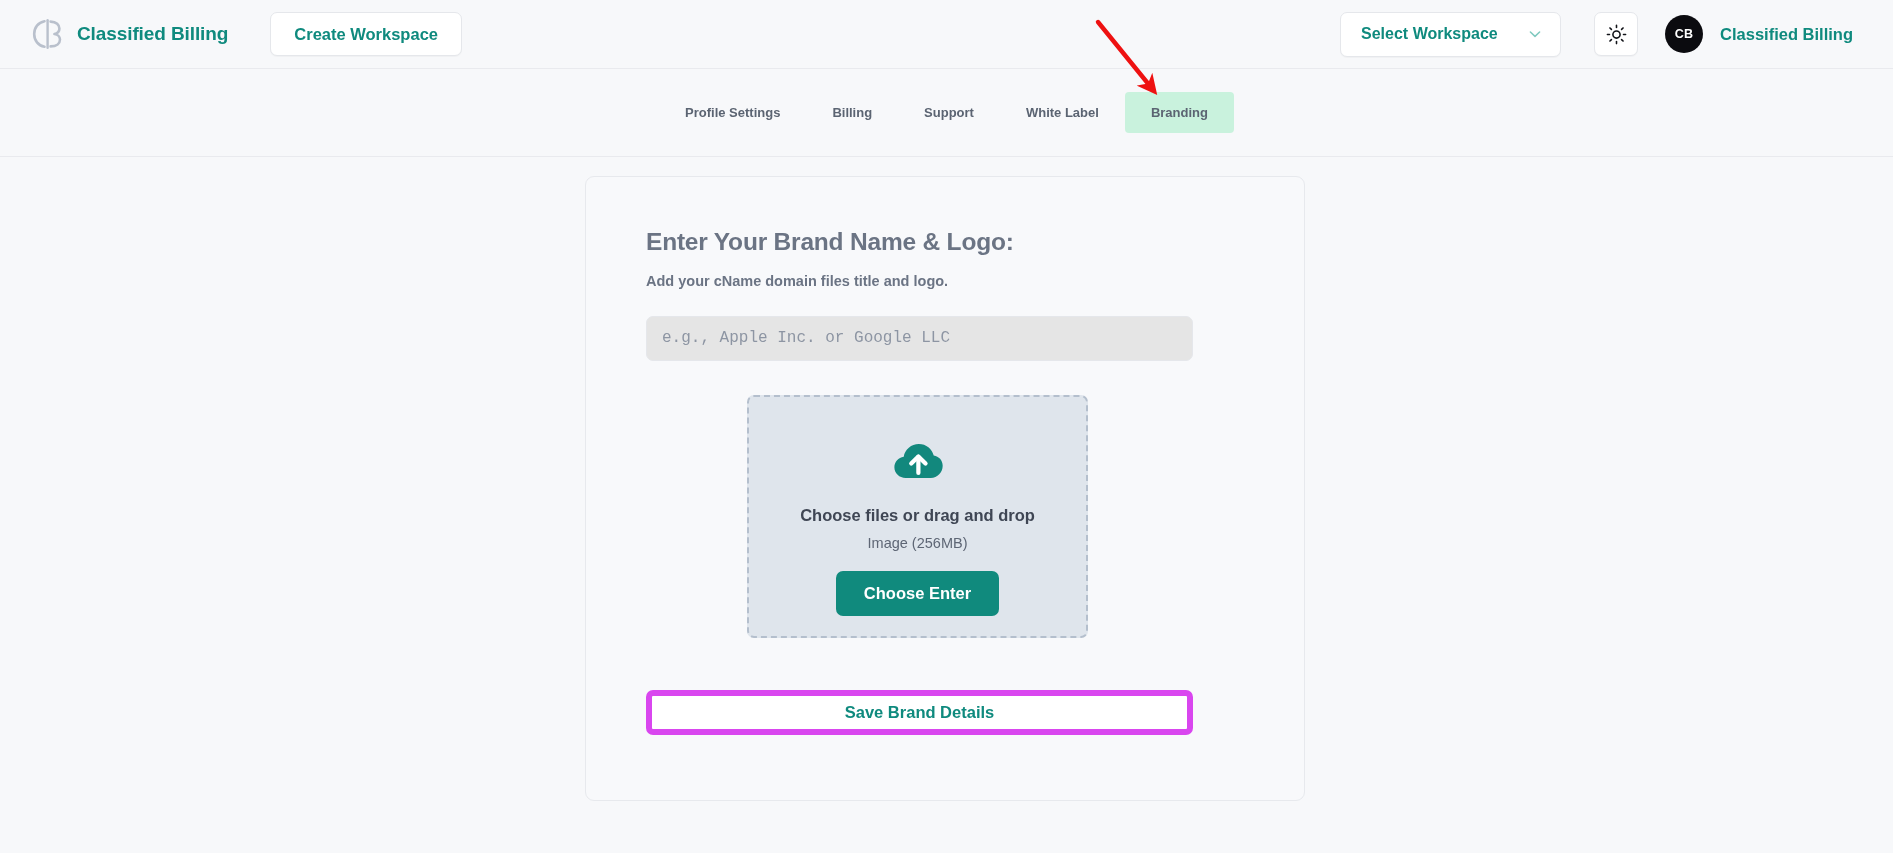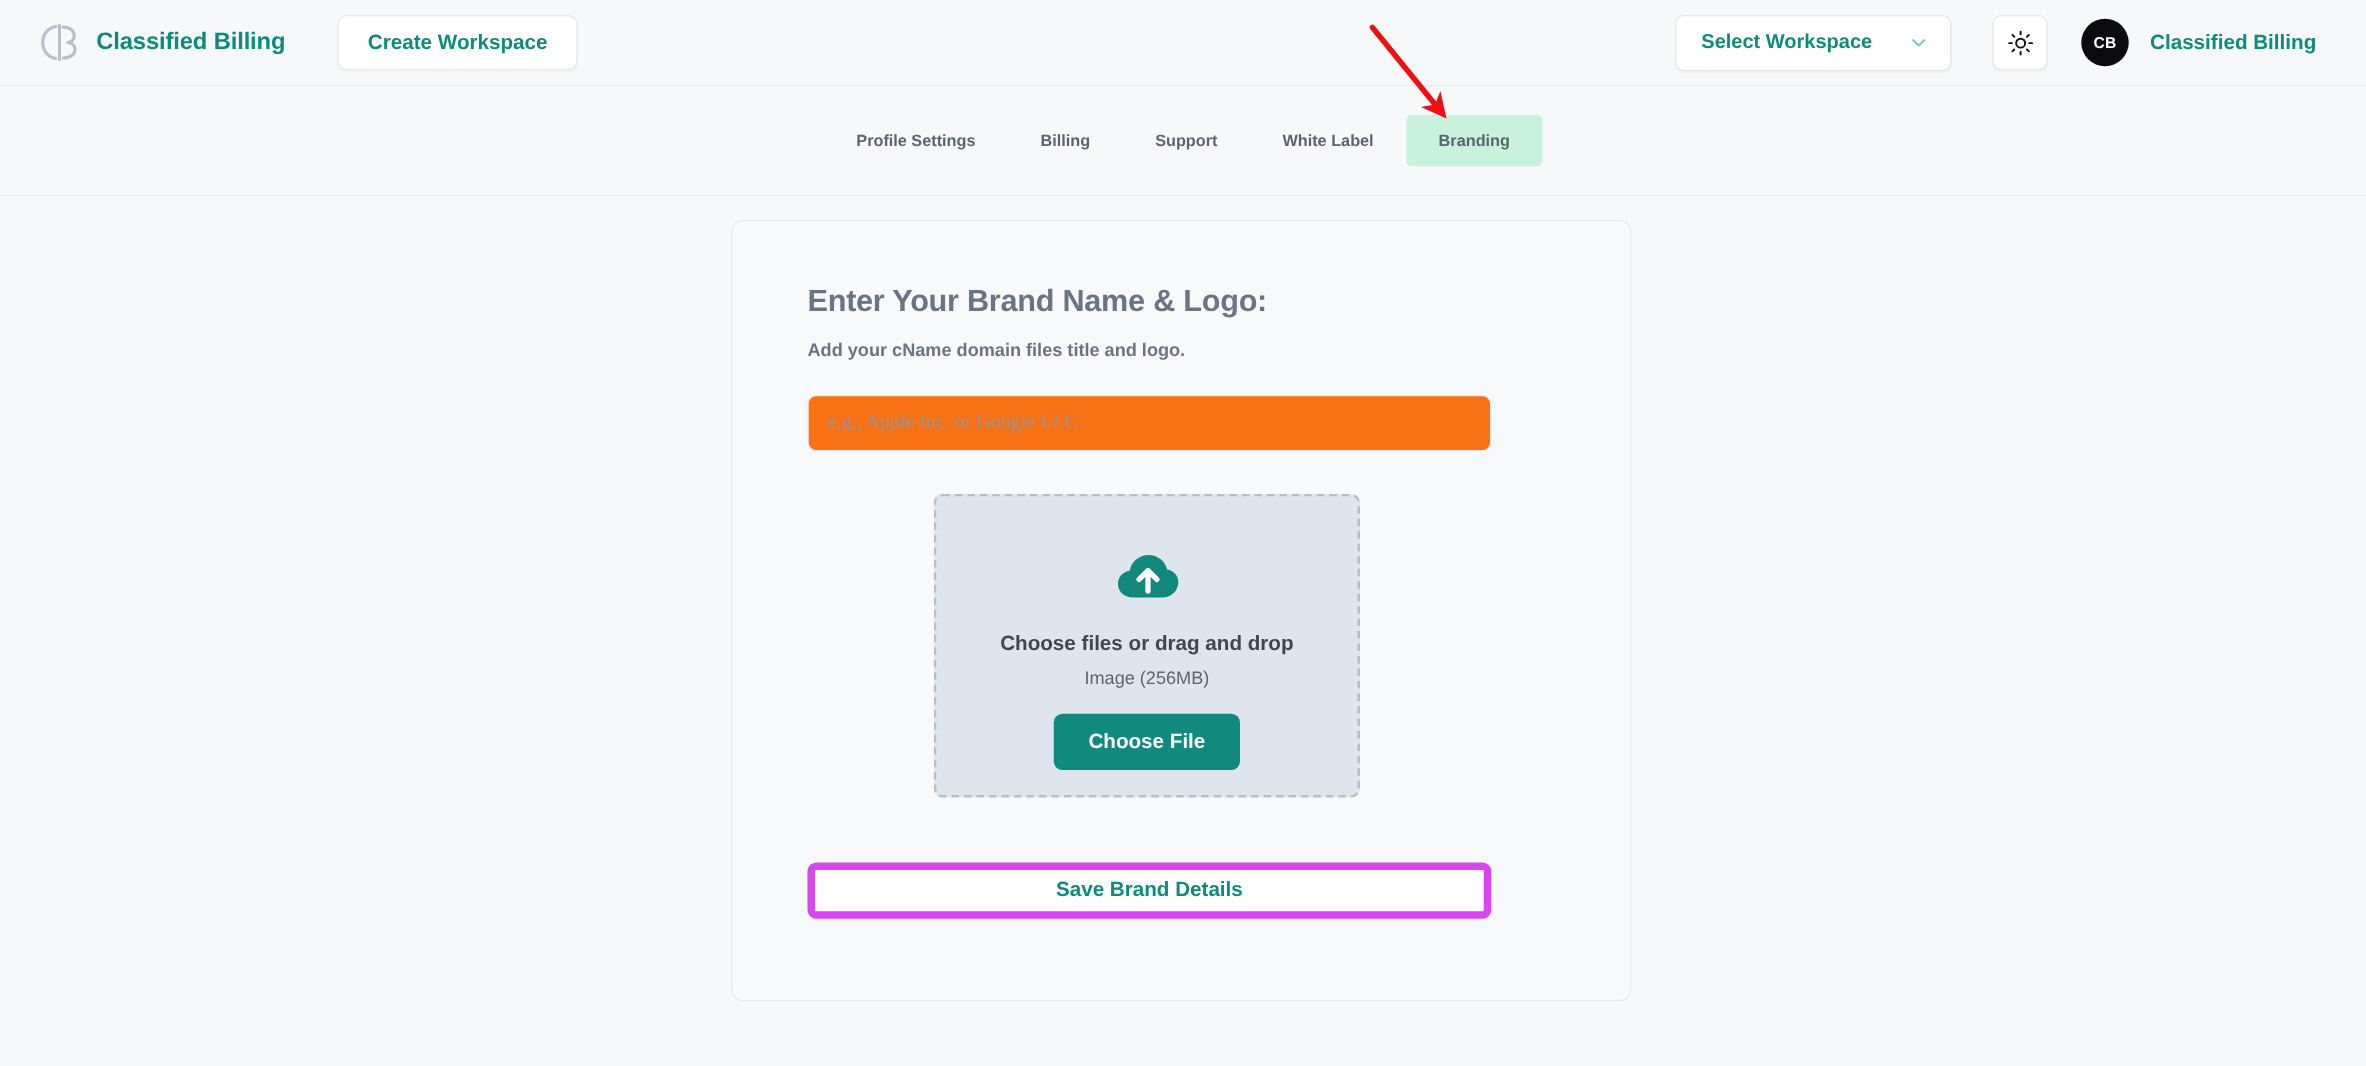--- a/index.html
+++ b/index.html
@@ -209,26 +209,26 @@
     font-weight: 700;
     color: #6b7484;
     line-height: 1.4;
   }
 
   .brand-input {
     display: block;
     margin-top: 25px;
     width: 547px;
     height: 45px;
-    background: #f97316;
+    background: #e5e5e5;
     border: 1px solid #e5e7eb;
     border-radius: 7px;
     padding: 0 15px;
     font-size: 16px;
-    font-family: Liberation Serif, serif;
+    font-family: Liberation Mono, monospace;
     color: #374151;
     outline: none;
   }
 
   .brand-input::placeholder {
     color: #8d95a3;
     font-size: 16px;
   }
 
   
@@ -382,21 +382,21 @@
                    C49.6 22.0 53.6 26.4 53.6 31.8 C53.6 38.5 48.2 44.5 41.2 44.5 Z" fill="#12887d"></path>
           <g stroke="#ffffff" stroke-width="4.4" stroke-linecap="round" stroke-linejoin="round" fill="none">
             <line x1="28.4" y1="39.3" x2="28.4" y2="22.6"></line>
             <path d="M21.0 29.6 L28.4 22.2 L35.8 29.6"></path>
           </g>
         </svg>
 
         <div class="dropzone-title">Choose files or drag and drop</div>
         <div class="dropzone-hint">Image (256MB)</div>
 
-        <button class="choose-file-btn">Choose File</button>
+        <button class="choose-file-btn">Choose Enter</button>
       </div>
 
       <button class="save-btn">Save Brand Details</button>
     </div>
   </div>
 </div>
 
 <svg class="annotation-arrow" viewBox="0 0 110 110">
   <defs>
     <marker id="arrowhead" markerWidth="4.6" markerHeight="4.6" refX="2.0" refY="2.3" orient="auto">

